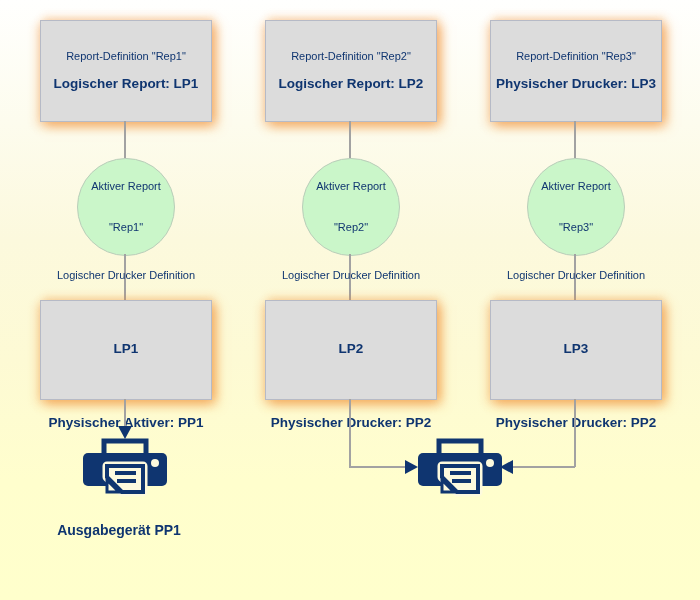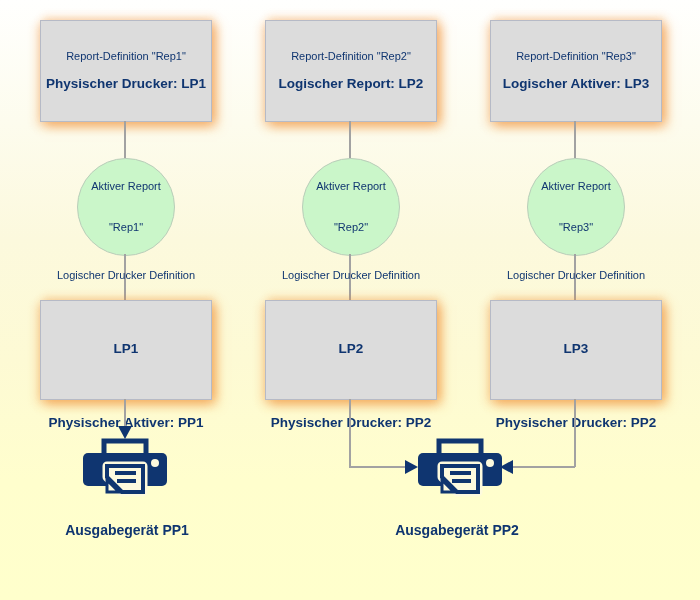--- a/index.html
+++ b/index.html
@@ -61,21 +61,21 @@
   .mid-seg{top:254px;height:46px;}
   .def-box-row{top:300px;align-items:center;}
 </style>
 </head>
 <body>
 
 <div class="canvas">
 
   <div class="node-box report-box bx1" style="top:20px;">
     <div class="line-reg">Report-Definition "Rep1"</div>
-    <div class="line-bold">Physischer Drucker: LP1</div>
+    <div class="line-bold">Logischer Report: LP1</div>
   </div>
   <div class="vline vl1 top-seg"></div>
   <div class="circle ci1">
     <div class="line-reg">Aktiver Report</div>
     <div class="line-reg">"Rep1"</div>
   </div>
   <div class="vline vl1 mid-seg"></div>
   <div class="node-box def-box def-box-row bx1">
     <div class="line-reg">Logischer Drucker Definition</div>
     <div class="line-bold">LP1</div>
@@ -98,21 +98,21 @@
     <div class="line-reg">Logischer Drucker Definition</div>
     <div class="line-bold">LP2</div>
     <div class="line-bold">Physischer Drucker: PP2</div>
   </div>
   <div class="vline vl2" style="top:399px;height:68px;"></div>
   <div class="hline" style="left:349px;width:58px;"></div>
   <div class="arrow-right" style="left:405px;top:460px;"></div>
 
   <div class="node-box report-box bx3" style="top:20px;">
     <div class="line-reg">Report-Definition "Rep3"</div>
-    <div class="line-bold">Logischer Aktiver: LP3</div>
+    <div class="line-bold">Physischer Drucker: LP3</div>
   </div>
   <div class="vline vl3 top-seg"></div>
   <div class="circle ci3">
     <div class="line-reg">Aktiver Report</div>
     <div class="line-reg">"Rep3"</div>
   </div>
   <div class="vline vl3 mid-seg"></div>
   <div class="node-box def-box def-box-row bx3">
     <div class="line-reg">Logischer Drucker Definition</div>
     <div class="line-bold">LP3</div>
@@ -125,27 +125,26 @@
   <svg class="printer" style="left:81px;" width="88" height="68" viewBox="0 0 88 68">
     <rect x="23" y="3" width="42" height="15" fill="none" stroke="#0f3570" stroke-width="5"></rect>
     <rect x="2" y="15" width="84" height="33" rx="5" fill="#0f3570"></rect>
     <circle cx="74" cy="25" r="4" fill="#fdfade"></circle>
     <path d="M26 28 h36 v26 h-21 l-15 -15 z" fill="#fdfade" stroke="#fdfade" stroke-width="9" stroke-linejoin="round"></path>
     <path d="M26 28 h36 v26 h-21 l-15 -15 z" fill="#fdfade" stroke="#0f3570" stroke-width="4" stroke-linejoin="miter"></path>
     <path d="M26 42 l12 12 h-12 z" fill="#fdfade" stroke="#0f3570" stroke-width="3"></path>
     <rect x="34" y="33" width="21" height="4" fill="#0f3570"></rect>
     <rect x="36" y="41" width="19" height="4" fill="#0f3570"></rect>
   </svg>
-  <div class="output-label" style="left:27px;">Ausgabegerät PP1</div>
+  <div class="output-label" style="left:19px;">Ausgabegerät PP1</div>
 
   <svg class="printer" style="left:416px;" width="88" height="68" viewBox="0 0 88 68">
     <rect x="23" y="3" width="42" height="15" fill="none" stroke="#0f3570" stroke-width="5"></rect>
     <rect x="2" y="15" width="84" height="33" rx="5" fill="#0f3570"></rect>
     <circle cx="74" cy="25" r="4" fill="#fdfade"></circle>
     <path d="M26 28 h36 v26 h-21 l-15 -15 z" fill="#fdfade" stroke="#fdfade" stroke-width="9" stroke-linejoin="round"></path>
     <path d="M26 28 h36 v26 h-21 l-15 -15 z" fill="#fdfade" stroke="#0f3570" stroke-width="4" stroke-linejoin="miter"></path>
     <path d="M26 42 l12 12 h-12 z" fill="#fdfade" stroke="#0f3570" stroke-width="3"></path>
     <rect x="34" y="33" width="21" height="4" fill="#0f3570"></rect>
     <rect x="36" y="41" width="19" height="4" fill="#0f3570"></rect>
   </svg>
-  <div class="output-label" style="left:357px;">Ausgabegerät PP2</div>
 
 </div>
 
 </body></html>

